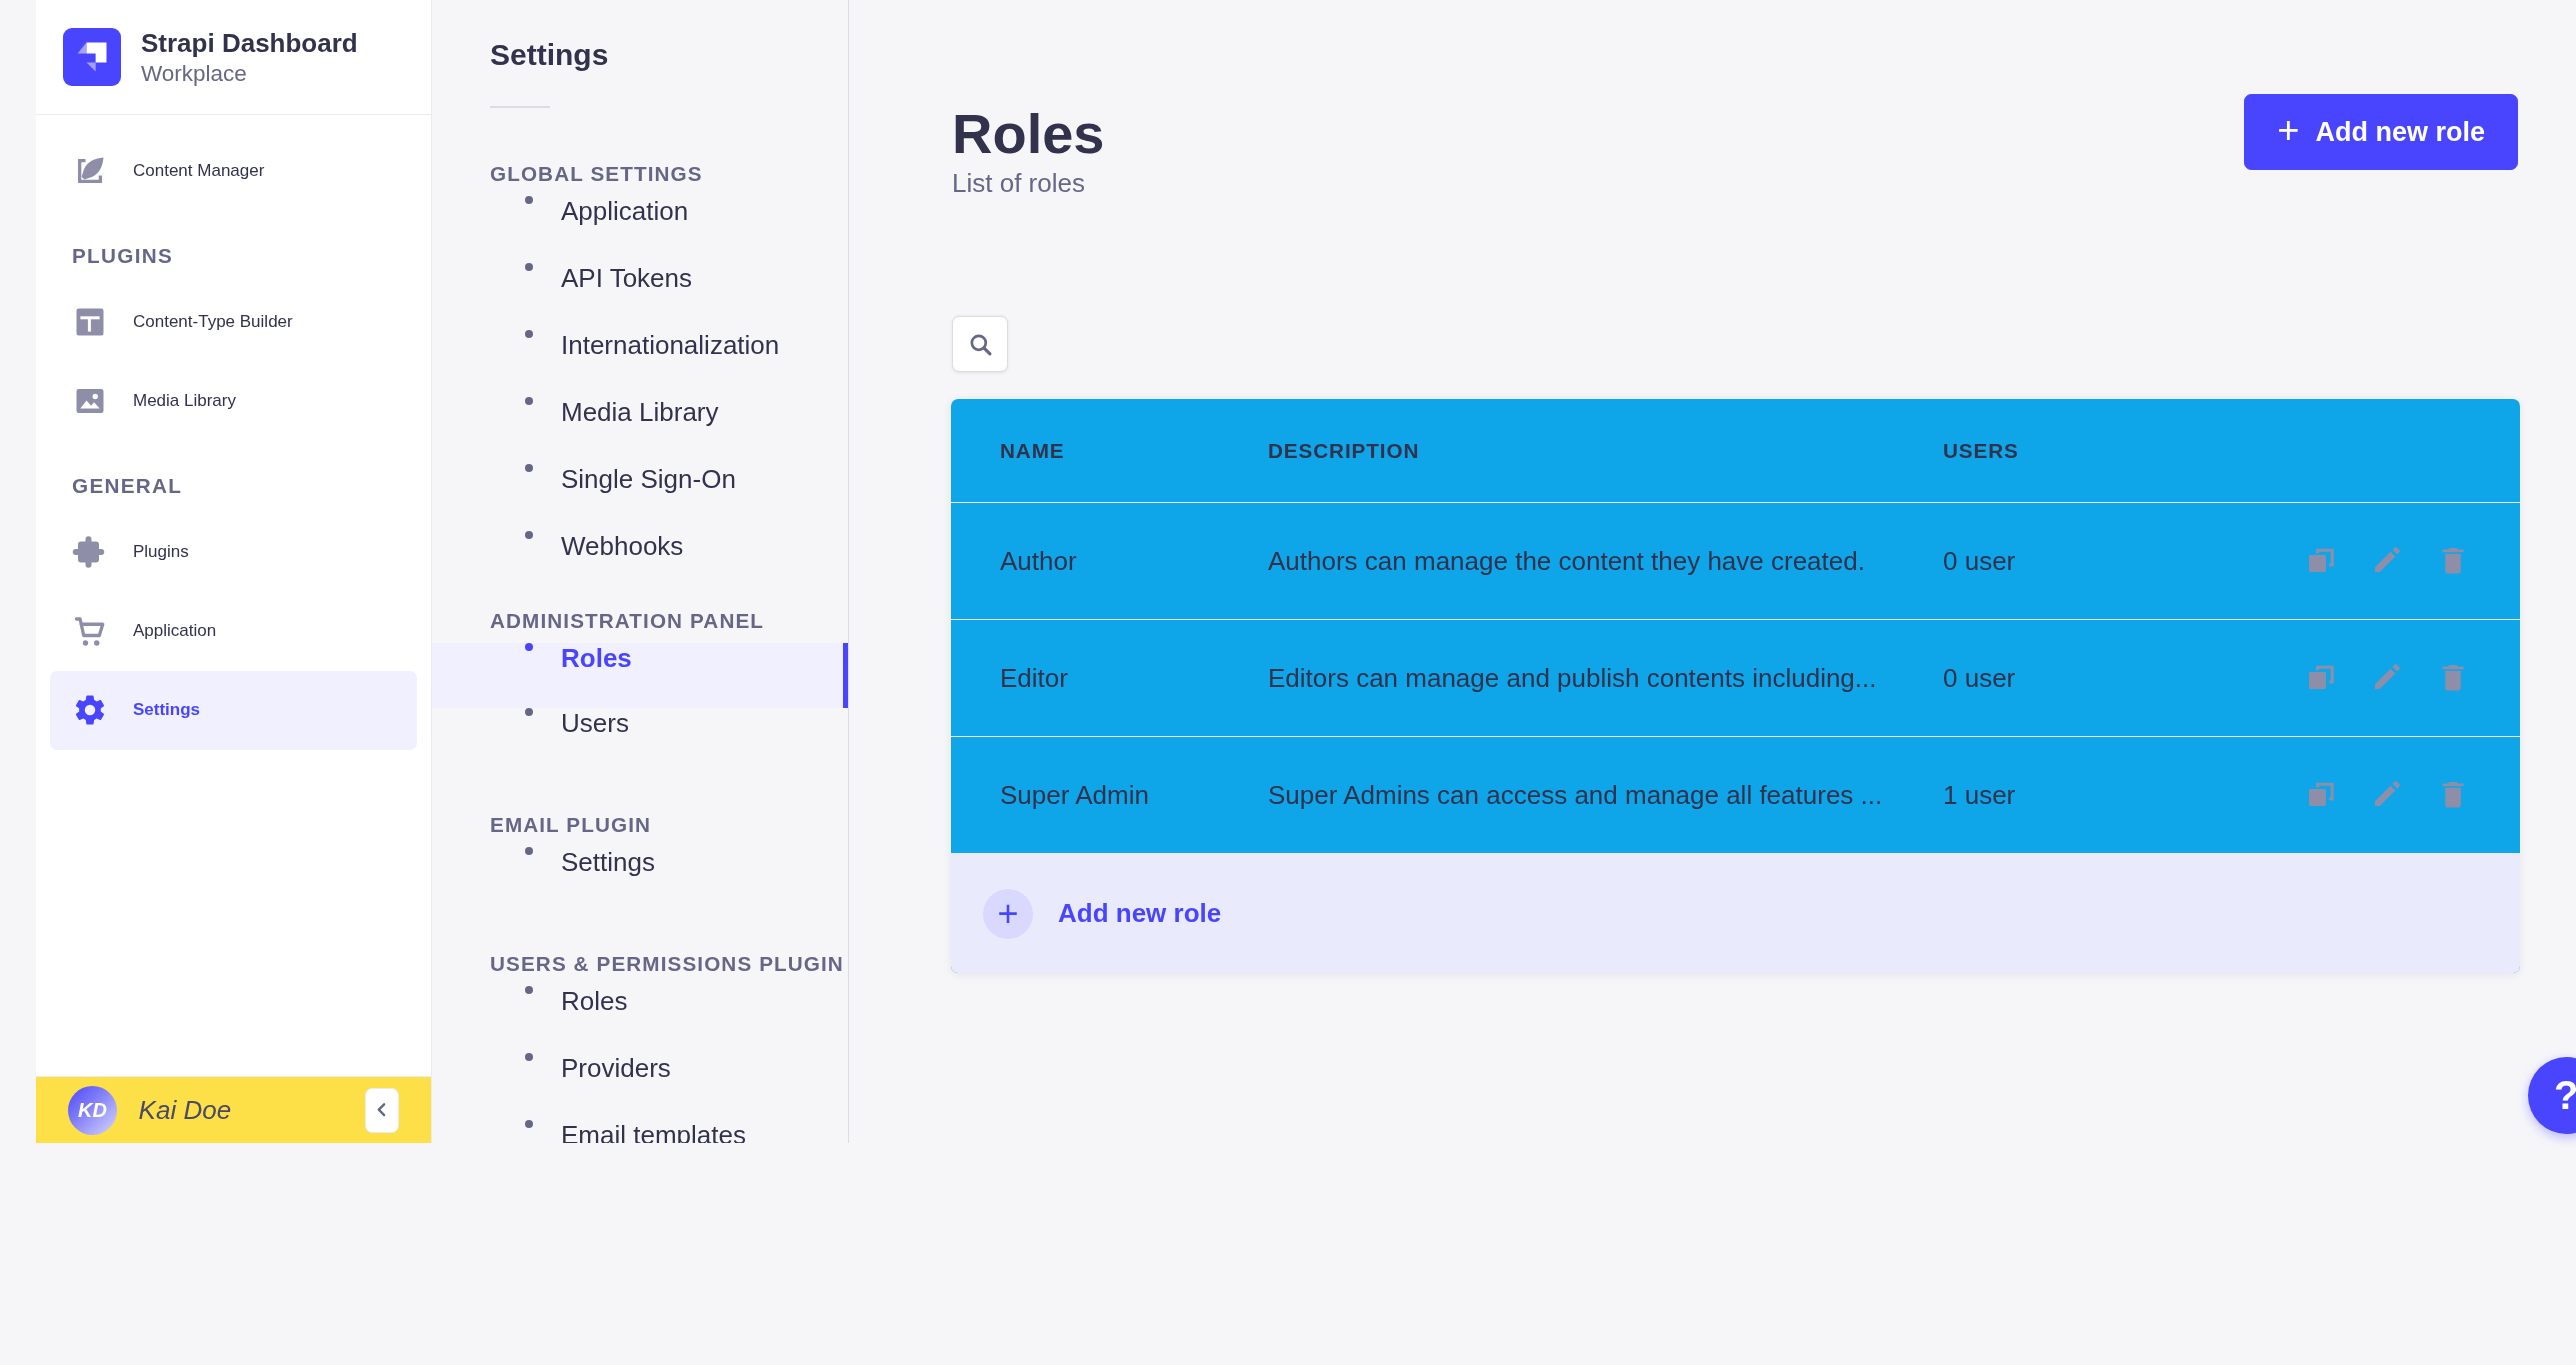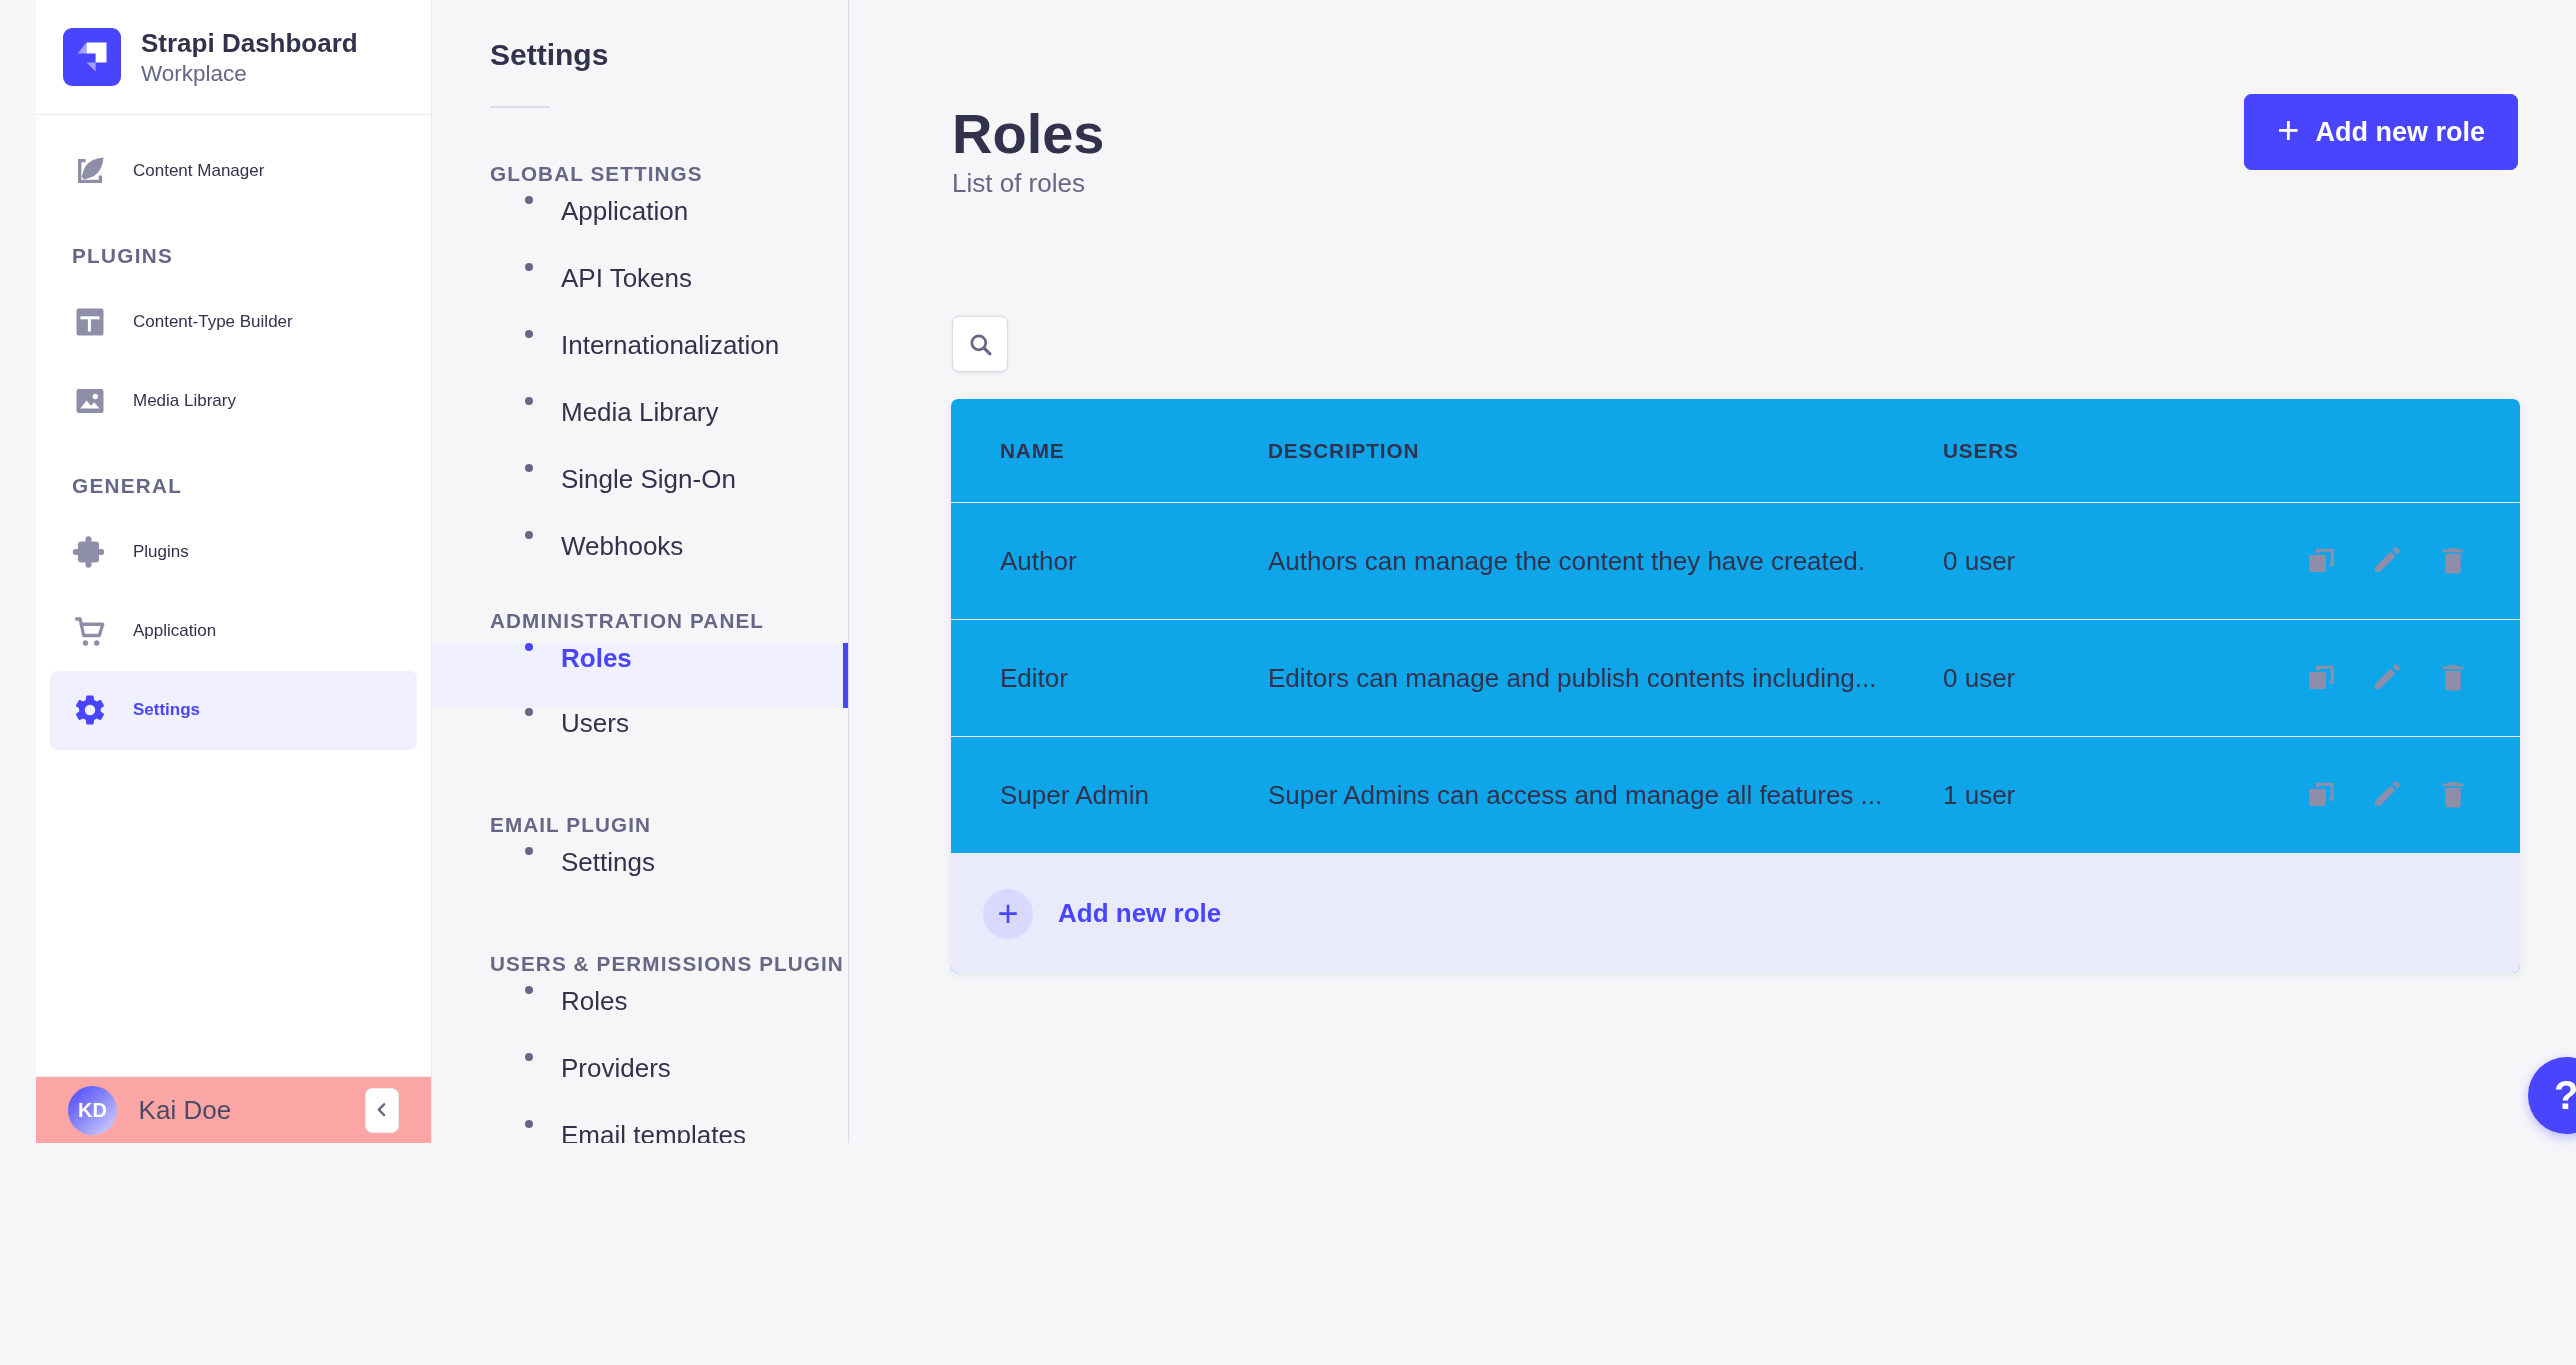--- a/index.html
+++ b/index.html
@@ -38,22 +38,22 @@
     background:#f0f0ff; margin:0 14.4px; border-radius:7.2px;
     padding-left:21.6px; color:#4945ff; font-weight:bold;
   }
   .section-label {
     font-size:20.7px; font-weight:bold; letter-spacing:1.3px;
     color:#666687; padding-left:36px; margin-top:34px; margin-bottom:14.4px;
   }
 
   .sidebar-footer {
     position:absolute; left:0; right:0; bottom:0; height:67px;
-    border-top:0.9px solid #eaeaef; background:#fca5a5;
-    display:flex; align-items:center; padding:8px 32px;
+    border-top:0.9px solid #eaeaef; background:#fde047;
+    display:flex; align-items:center; padding:8px 32px;font-style:italic;
   }
   .avatar {
     width:49px; height:49px; border-radius:50%;
     background:linear-gradient(135deg,#4945ff 0%,#8583f7 45%,#d9d8ff 100%);
     color:#fff; font-weight:bold; font-size:20px;
     display:flex; align-items:center; justify-content:center; flex-shrink:0;
   }
   .user-name { margin-left:21.6px; font-size:26px; color:#4a4a66; }
   .collapse-btn {
     margin-left:auto; width:34px; height:45px; background:#fff;

